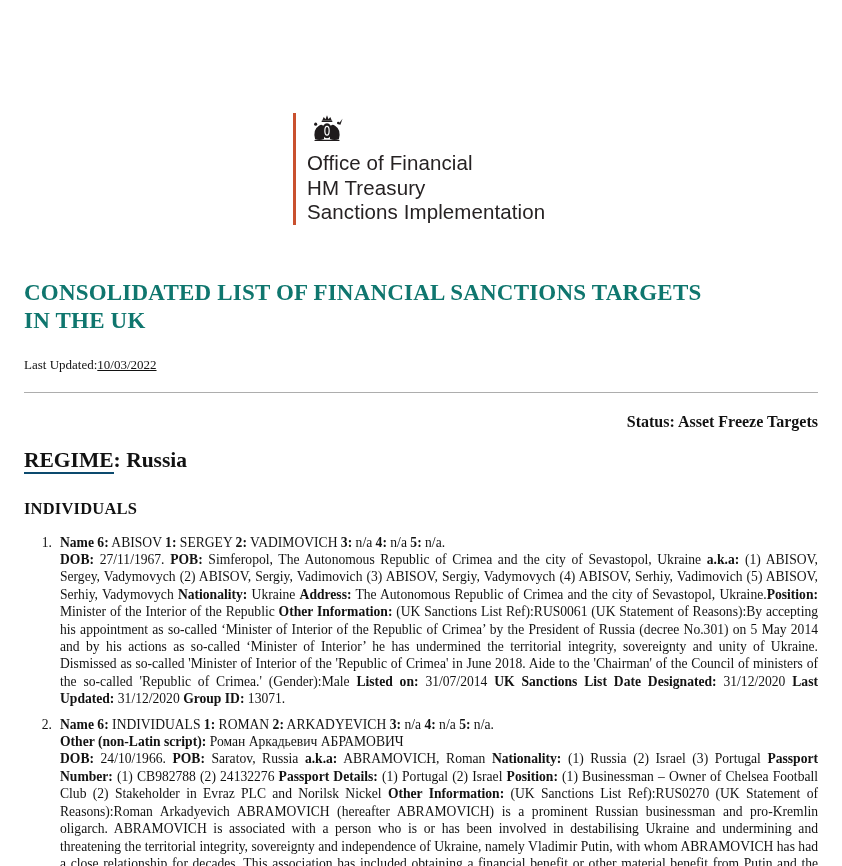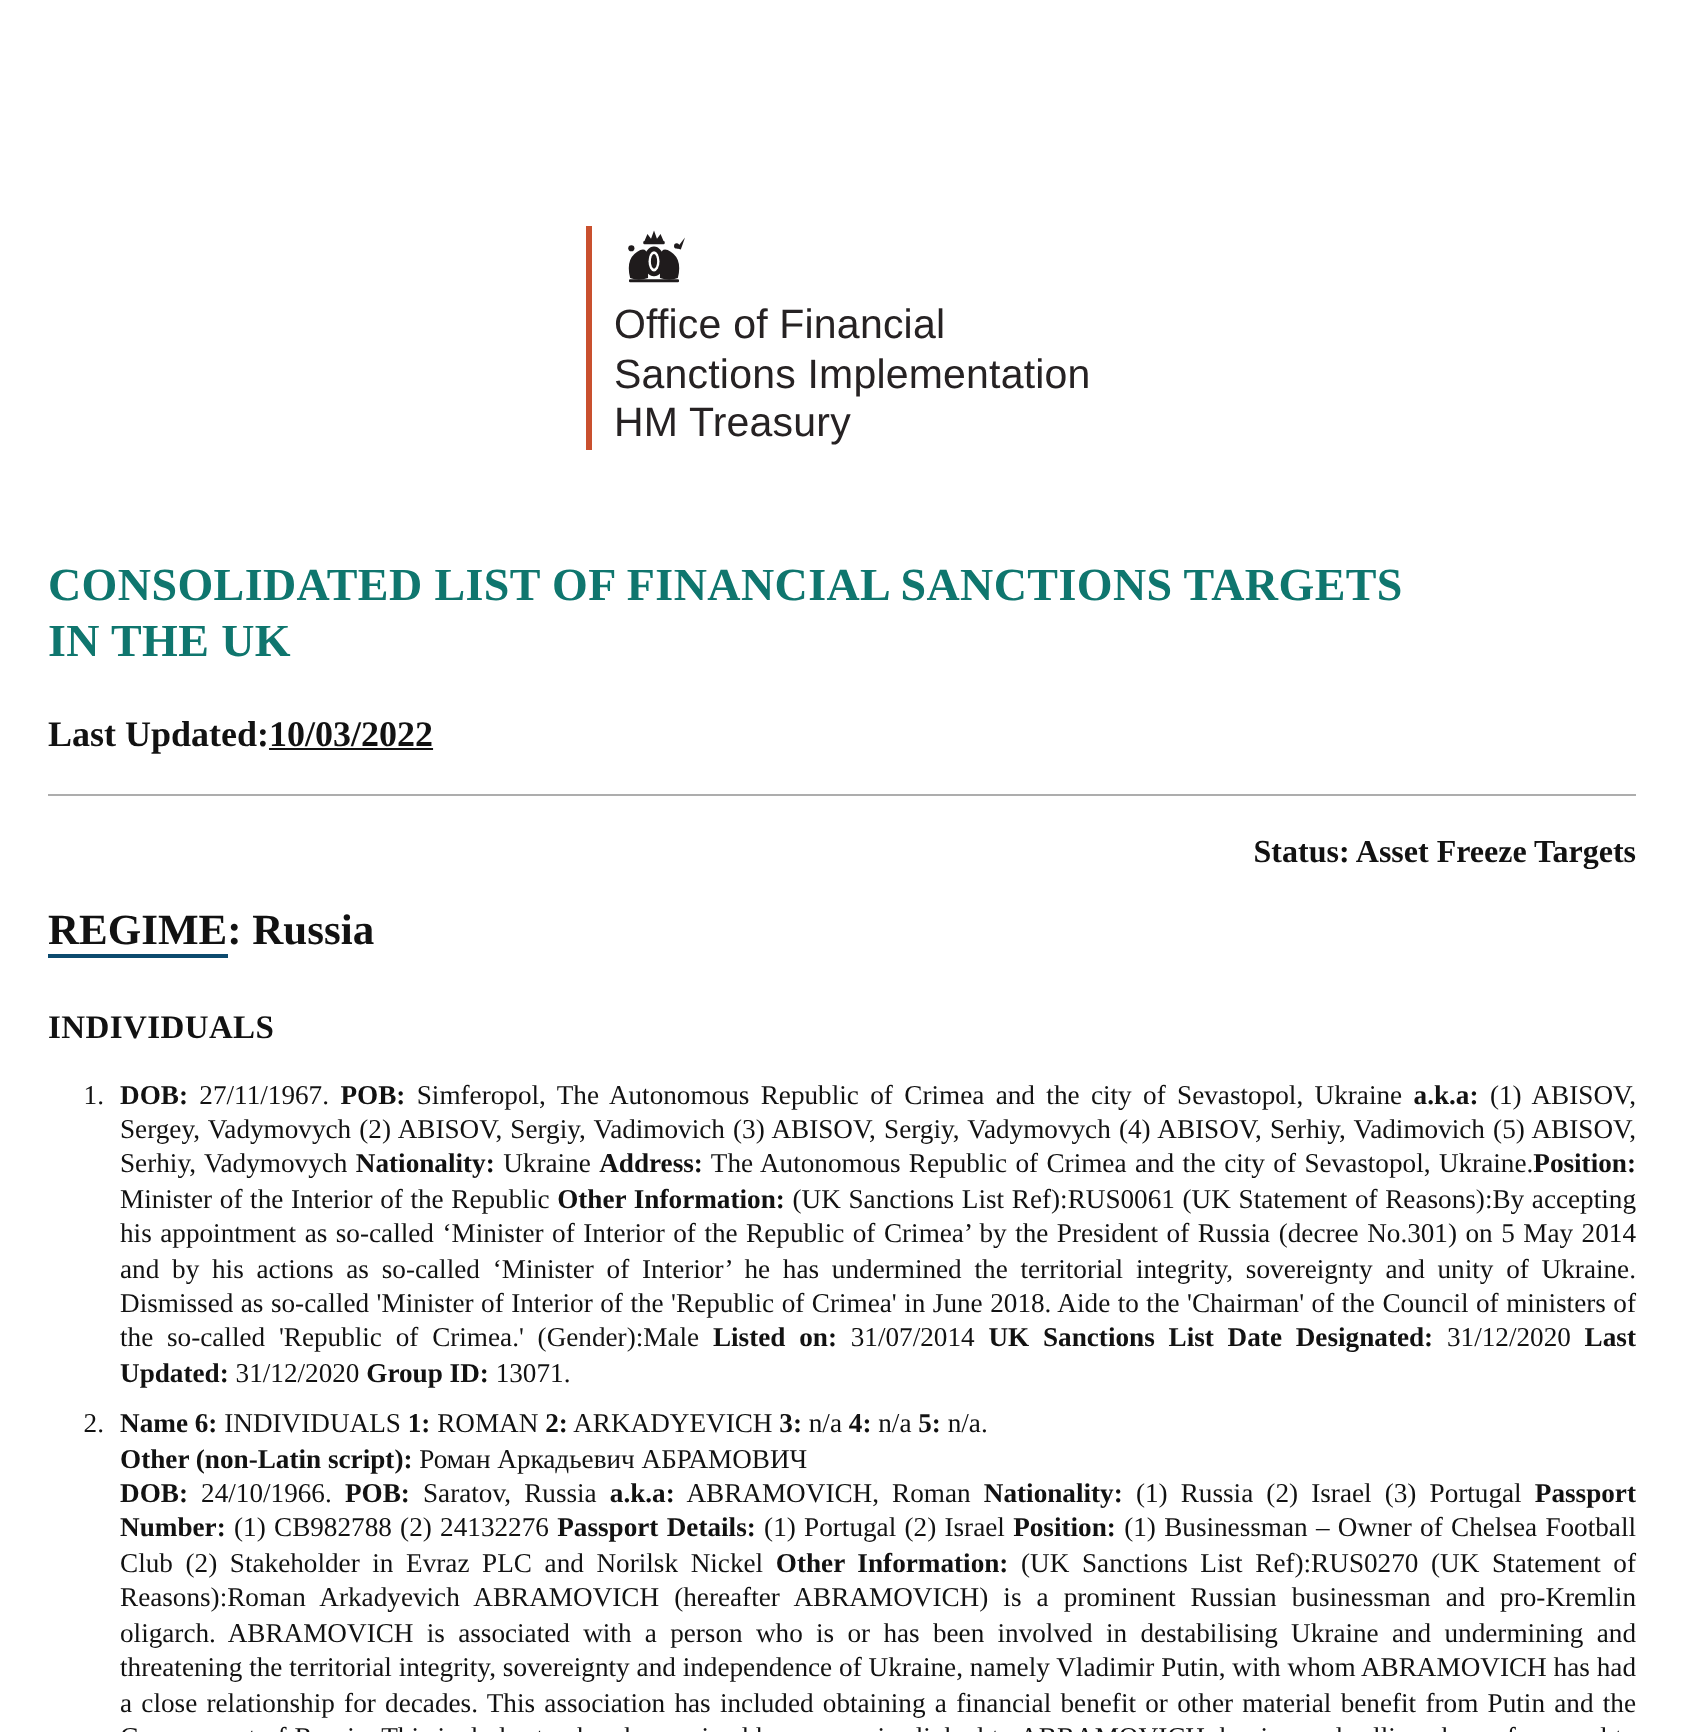--- a/index.html
+++ b/index.html
@@ -49,22 +49,22 @@
     margin: 54px 0 0 0;
     max-width: 700px;
     font-size: 23px;
     line-height: 1.22;
     font-weight: bold;
     color: #0f766e;
     letter-spacing: 0.2px;
   }
   .last-updated {
     margin: 22px 0 0 0;
-    font-size: 18px;
-    font-weight: bold;
+    font-size: 13px;
+    font-weight: normal;
   }
   .last-updated .date { text-decoration: underline; }
   hr.divider {
     margin: 19px 0 0 0;
     border: none;
     border-top: 1px solid #adadad;
   }
   .status-line {
     margin: 20px 0 0 0;
     font-size: 16px;
@@ -124,41 +124,42 @@
           <path d="M51 17 l7 -9 -3.5 10 z"></path>
           <rect x="11" y="43" width="42" height="2.4" rx="1"></rect>
           <circle cx="13" cy="17" r="2.6"></circle>
           <circle cx="51" cy="15" r="2.2"></circle>
         </g>
         <ellipse cx="32" cy="28" rx="4.6" ry="8.4" fill="#ffffff"></ellipse>
         <ellipse cx="32" cy="28" rx="2.6" ry="6.2" fill="#1f1b1c"></ellipse>
       </svg>
       <div class="logo-text">
         <div>Office of Financial</div>
+        <div>HM Treasury</div>
         <div>Sanctions Implementation</div>
-        <div>HM Treasury</div>
       </div>
     </div>
   </div>
 
   <h1 class="title">CONSOLIDATED LIST OF FINANCIAL SANCTIONS TARGETS IN THE UK</h1>
 
   <p class="last-updated"><span>Last Updated:</span><span class="date">10/03/2022</span></p>
 
   <hr class="divider">
 
   <p class="status-line">Status: Asset Freeze Targets</p>
 
   <h2 class="regime-line"><span class="regime-label">REGIME</span><span>: Russia</span></h2>
 
   <h3 class="individuals-heading">INDIVIDUALS</h3>
 
   <div class="individuals-list">
       <div class="entry">
         <span class="num">1.</span>
+        <div class="entry-line"><span class="b">Name 6:</span><span> ABISOV </span><span class="b">1:</span><span> SERGEY </span><span class="b">2:</span><span> VADIMOVICH </span><span class="b">3:</span><span> n/a </span><span class="b">4:</span><span> n/a </span><span class="b">5:</span><span> n/a.</span></div>
         <div class="entry-line"><span class="b">DOB:</span><span> 27/11/1967. </span><span class="b">POB:</span><span> Simferopol, The Autonomous Republic of Crimea and the city of Sevastopol, Ukraine </span><span class="b">a.k.a:</span><span> (1) ABISOV, Sergey, Vadymovych (2) ABISOV, Sergiy, Vadimovich (3) ABISOV, Sergiy, Vadymovych (4) ABISOV, Serhiy, Vadimovich (5) ABISOV, Serhiy, Vadymovych  </span><span class="b">Nationality:</span><span> Ukraine </span><span class="b">Address:</span><span> The Autonomous Republic of Crimea and the city of Sevastopol, Ukraine.</span><span class="b">Position:</span><span> Minister of the Interior of the Republic </span><span class="b">Other Information:</span><span> (UK Sanctions List Ref):RUS0061 (UK Statement of Reasons):By accepting his appointment as so-called ‘Minister of Interior of the Republic of Crimea’ by the President of Russia (decree No.301) on 5 May 2014 and by his actions as so-called ‘Minister of Interior’ he has undermined the territorial integrity, sovereignty and unity of Ukraine. Dismissed as so-called 'Minister of Interior of the 'Republic of Crimea' in June 2018. Aide to the 'Chairman' of the Council of ministers of the so-called 'Republic of Crimea.' (Gender):Male </span><span class="b">Listed on:</span><span> 31/07/2014 </span><span class="b">UK Sanctions List Date Designated:</span><span> 31/12/2020 </span><span class="b">Last Updated:</span><span> 31/12/2020 </span><span class="b">Group ID:</span><span> 13071.</span></div>
       </div>
       <div class="entry">
         <span class="num">2.</span>
         <div class="entry-line"><span class="b">Name 6:</span><span> INDIVIDUALS </span><span class="b">1:</span><span> ROMAN </span><span class="b">2:</span><span> ARKADYEVICH </span><span class="b">3:</span><span> n/a </span><span class="b">4:</span><span> n/a </span><span class="b">5:</span><span> n/a.</span></div>
         <div class="entry-line"><span class="b">Other (non-Latin script):</span><span> Роман Аркадьевич АБРАМОВИЧ</span></div>
         <div class="entry-line"><span class="b">DOB:</span><span> 24/10/1966. </span><span class="b">POB:</span><span> Saratov, Russia </span><span class="b">a.k.a:</span><span> ABRAMOVICH, Roman  </span><span class="b">Nationality:</span><span> (1) Russia (2) Israel (3) Portugal </span><span class="b">Passport Number:</span><span> (1) CB982788 (2) 24132276 </span><span class="b">Passport Details:</span><span> (1) Portugal (2) Israel </span><span class="b">Position:</span><span> (1) Businessman – Owner of Chelsea Football Club (2) Stakeholder in Evraz PLC and Norilsk Nickel </span><span class="b">Other Information:</span><span> (UK Sanctions List Ref):RUS0270 (UK Statement of Reasons):Roman Arkadyevich ABRAMOVICH (hereafter ABRAMOVICH) is a prominent Russian businessman and pro-Kremlin oligarch. ABRAMOVICH is associated with a person who is or has been involved in destabilising Ukraine and undermining and threatening the territorial integrity, sovereignty and independence of Ukraine, namely Vladimir Putin, with whom ABRAMOVICH has had a close relationship for decades. This association has included obtaining a financial benefit or other material benefit from Putin and the Government of Russia. This includes tax breaks received by companies linked to ABRAMOVICH, buying and selling shares from and to the state at favourable rates, and the contracts received in the run up to the FIFA 2018 World Cup. Therefore, ABRAMOVICH has received</span></div>
       </div>
     </div>
 

